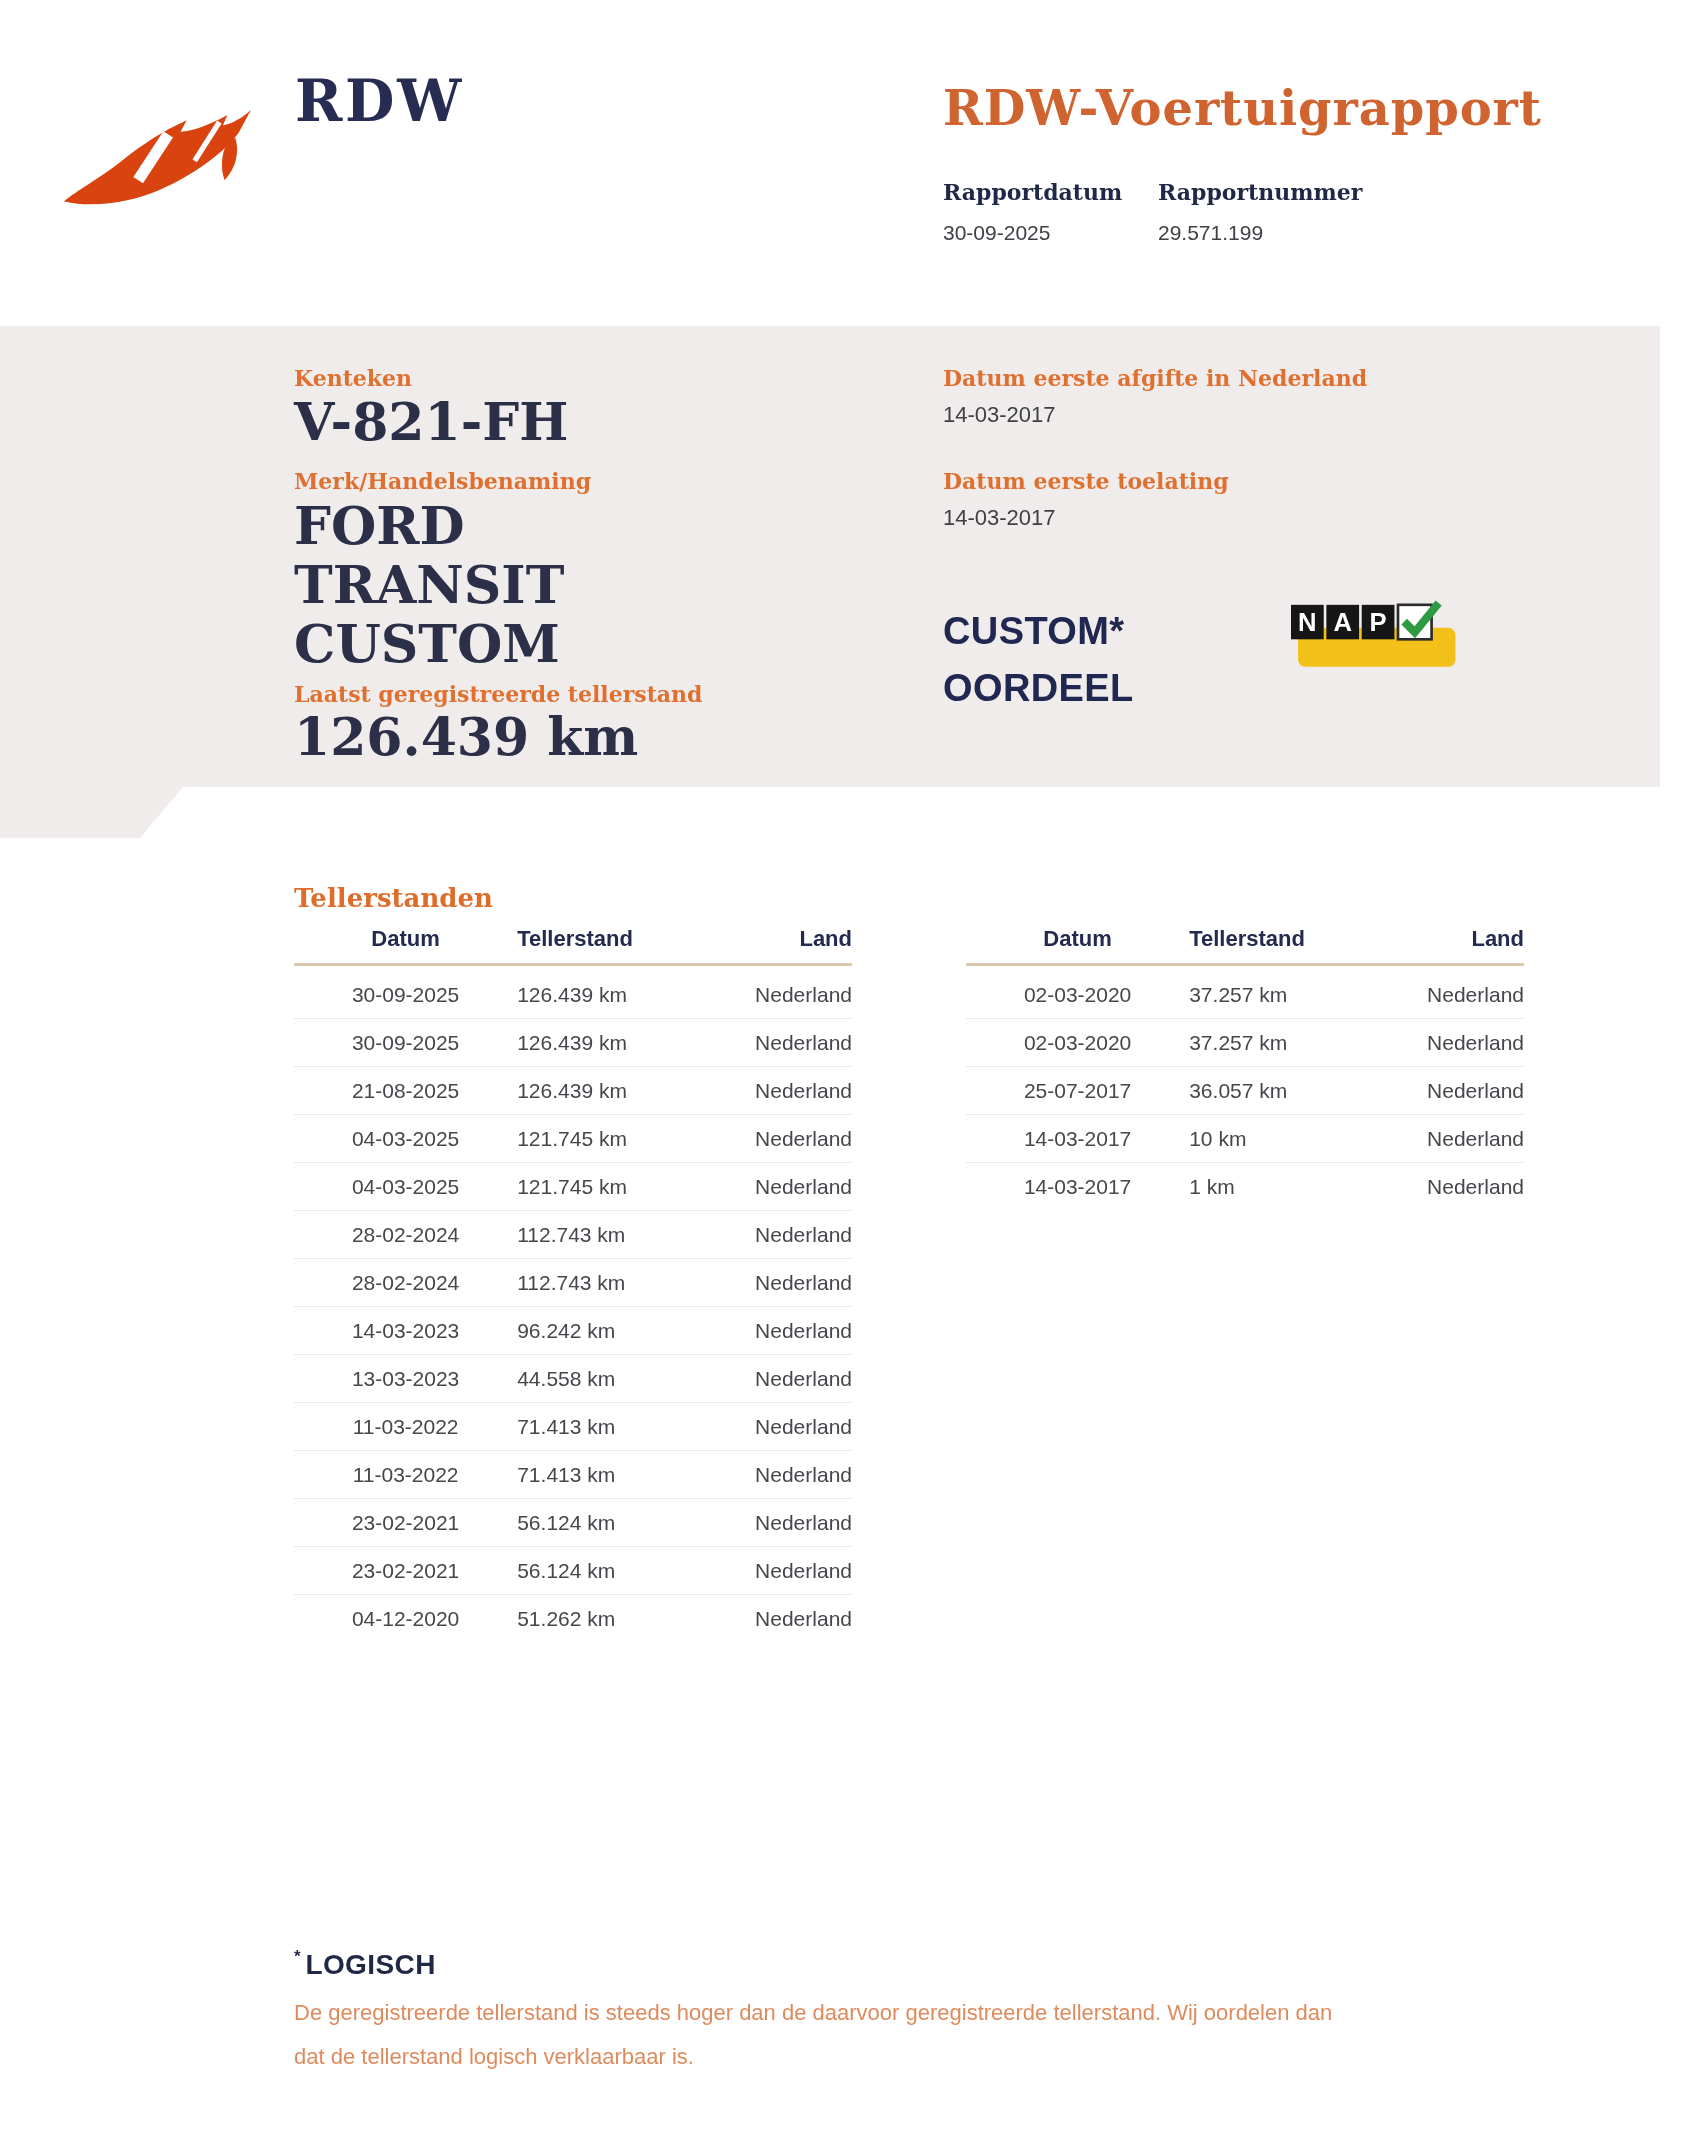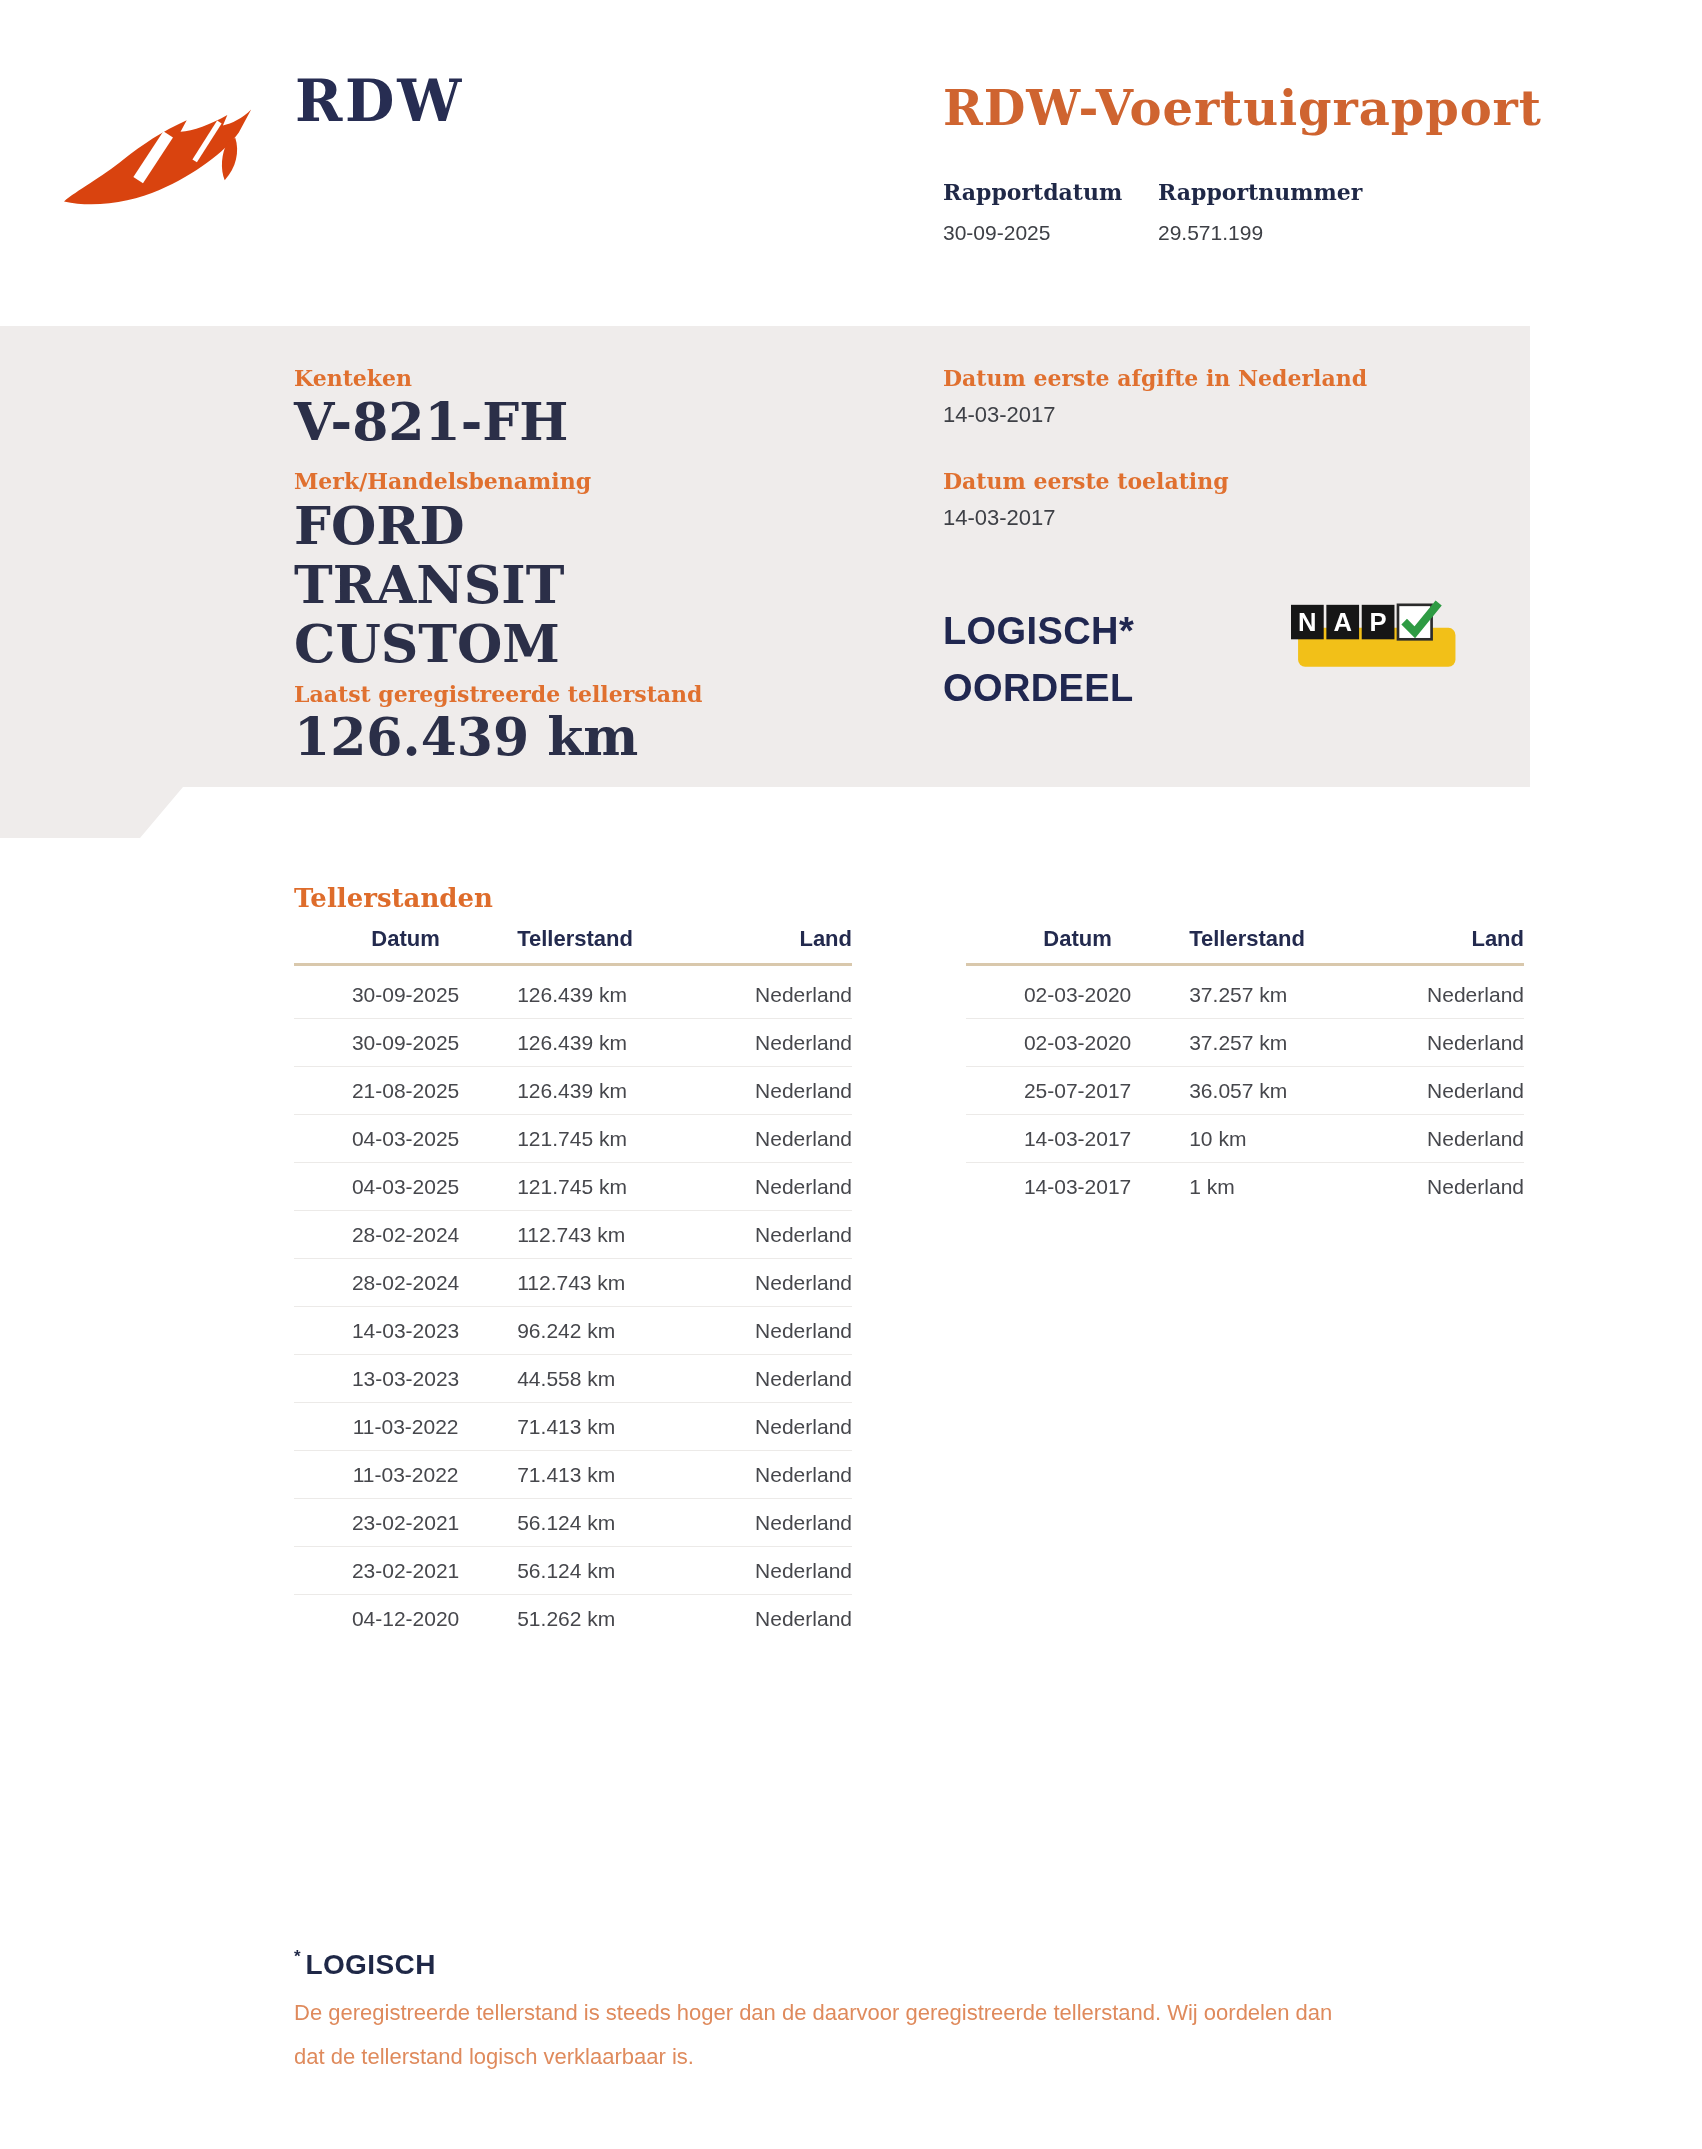--- a/index.html
+++ b/index.html
@@ -39,21 +39,21 @@
   }
   .hdr-value {
     font-size:21px;
     color:#3e4046;
     white-space:nowrap;
   }
 
   
   .panel {
     left:0; top:326px;
-    width:1530px; height:512px;
+    width:1660px; height:512px;
     background:#efeceb;
     clip-path:polygon(0 0, 100% 0, 100% 461px, 183px 461px, 140px 100%, 0 100%);
   }
   .o-label {
     font-family:"DejaVu Serif", serif;
     font-weight:bold;
     font-size:22px;
     color:#e0702f;
     white-space:nowrap;
   }
@@ -154,21 +154,21 @@
 
   <div class="abs o-label" style="left:294px; top:355px;">Laatst geregistreerde tellerstand</div>
   <div class="abs big-value" style="left:294px; top:381px;">126.439 km</div>
 
   <div class="abs o-label" style="left:943px; top:39px;">Datum eerste afgifte in Nederland</div>
   <div class="abs sm-value" style="left:943px; top:76px;">14-03-2017</div>
 
   <div class="abs o-label" style="left:943px; top:142px;">Datum eerste toelating</div>
   <div class="abs sm-value" style="left:943px; top:179px;">14-03-2017</div>
 
-  <div class="abs oordeel">LOGISCH*
+  <div class="abs oordeel">CUSTOM*
 OORDEEL</div>
 
   <svg class="abs" style="left:1291px; top:271px;" width="168" height="74" viewBox="0 -6 190 82">
     <rect x="8" y="28" width="178" height="44" rx="8" fill="#f2c018"></rect>
     <rect x="0" y="2" width="37" height="39" fill="#161616"></rect>
     <rect x="40" y="2" width="37" height="39" fill="#161616"></rect>
     <rect x="80" y="2" width="37" height="39" fill="#161616"></rect>
     <text x="18.5" y="32" text-anchor="middle" font-family="Liberation Sans, sans-serif" font-size="29" font-weight="bold" fill="#ffffff">N</text>
     <text x="58.5" y="32" text-anchor="middle" font-family="Liberation Sans, sans-serif" font-size="29" font-weight="bold" fill="#ffffff">A</text>
     <text x="98.5" y="32" text-anchor="middle" font-family="Liberation Sans, sans-serif" font-size="29" font-weight="bold" fill="#ffffff">P</text>

